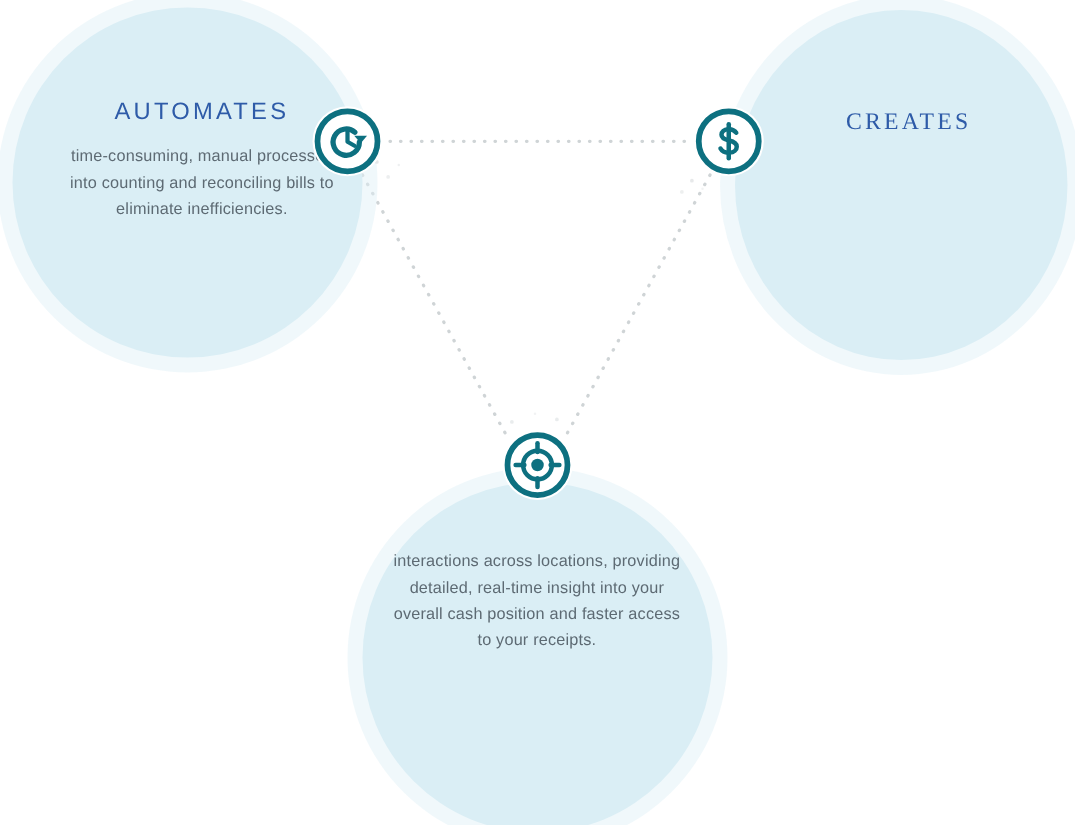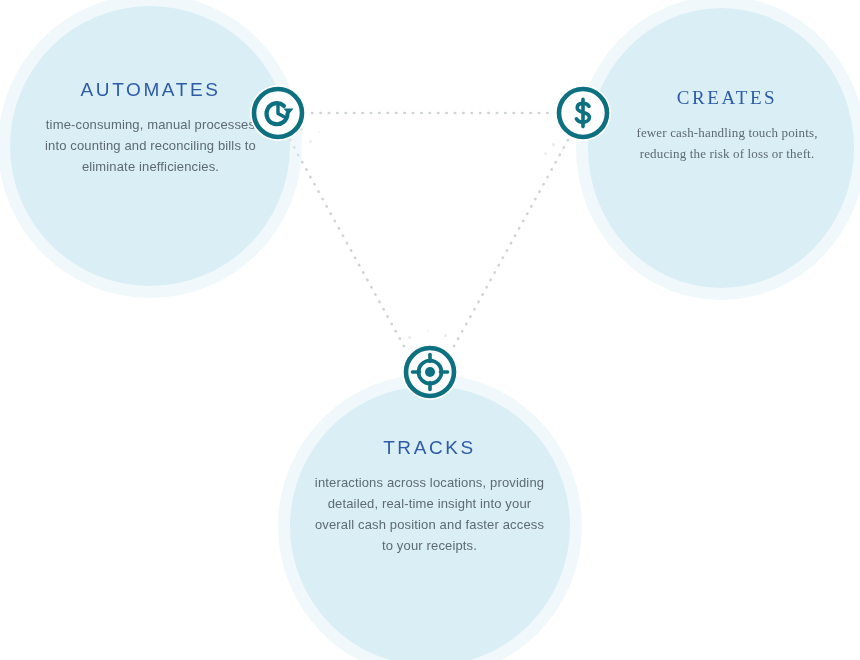--- a/index.html
+++ b/index.html
@@ -54,21 +54,21 @@
     width: 280px;
     height: 280px;
   }
 
   
   .node-text {
     position: absolute;
     z-index: 4;
     text-align: center;
   }
-  .node-text.automates { left: 38px;  top: 80px;  width: 225px; }
+  .node-text.automates { left: 49px;  top: 80px;  width: 225px; }
   .node-text.creates   { left: 612px; top: 88px;  width: 230px; font-family: Liberation Serif, serif; }
   .node-text.tracks    { left: 312px; top: 438px; width: 235px; }
 
   .node-heading {
     font-size: 19px;
     letter-spacing: 2.6px;
     color: #2e5ba8;
     font-weight: 400;
     margin: 0 0 13px 0;
     line-height: 1.1;
@@ -122,25 +122,23 @@
   <div class="node-circle creates"></div>
   <div class="node-circle tracks"></div>
 
   <div class="node-text automates">
     <p class="node-heading">AUTOMATES</p>
     <p class="node-body">time-consuming, manual processes into counting and reconciling bills to eliminate inefficiencies.</p>
   </div>
 
   <div class="node-text creates">
     <p class="node-heading">CREATES</p>
-    <p class="node-body">fewer cash-handling touch points, reducing the risk of loss or theft.</p>
   </div>
 
   <div class="node-text tracks">
-    <p class="node-heading">TRACKS</p>
     <p class="node-body">interactions across locations, providing detailed, real-time insight into your overall cash position and faster access to your receipts.</p>
   </div>
 
   <div class="speckle" style="left:300px;top:128px;width:3px;height:3px;opacity:.55;"></div>
   <div class="speckle" style="left:309px;top:140px;width:3px;height:3px;opacity:.4;"></div>
   <div class="speckle" style="left:318px;top:131px;width:2px;height:2px;opacity:.35;"></div>
   <div class="speckle" style="left:552px;top:143px;width:3px;height:3px;opacity:.5;"></div>
   <div class="speckle" style="left:544px;top:152px;width:3px;height:3px;opacity:.38;"></div>
   <div class="speckle" style="left:561px;top:150px;width:2px;height:2px;opacity:.3;"></div>
   <div class="speckle" style="left:408px;top:336px;width:3px;height:3px;opacity:.45;"></div>

